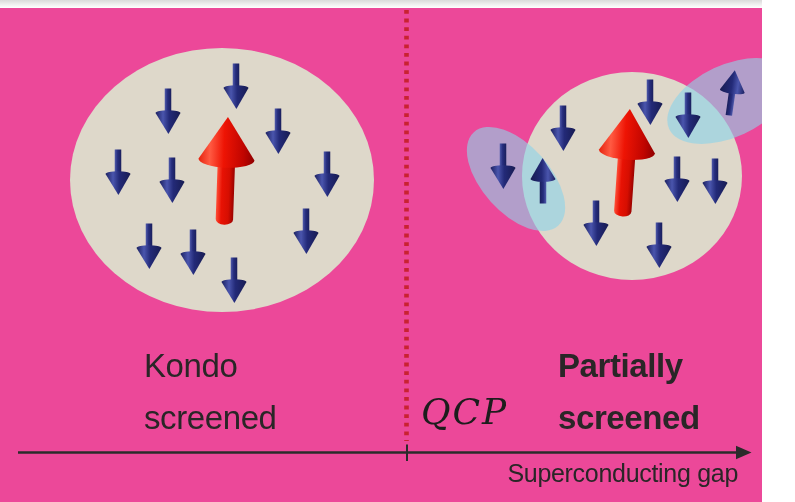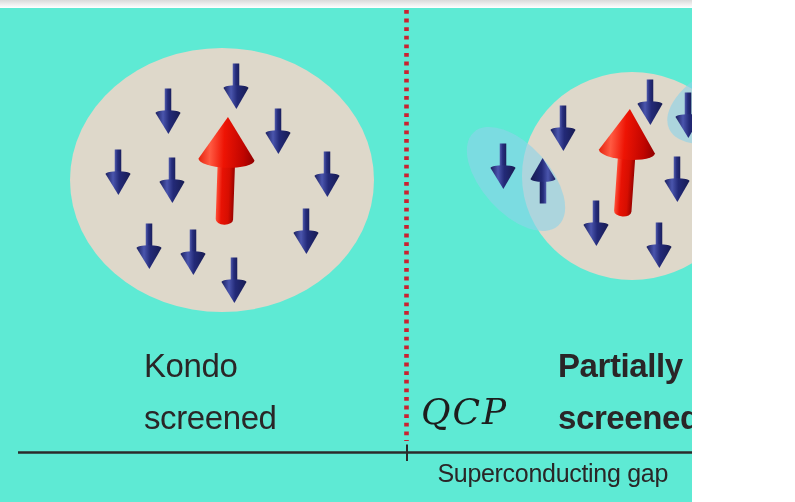--- a/index.html
+++ b/index.html
@@ -1,19 +1,19 @@
 <!DOCTYPE html>
 <html><head>
 <meta charset="utf-8">
 <style>
   html,body{margin:0;padding:0;background:#ffffff;}
   #stage{
     position:relative;
-    width:692px;height:502px;
-    background:#5eead4;
+    width:762px;height:502px;
+    background:#ec4899;
     overflow:hidden;
     font-family:"Liberation Sans", sans-serif;
   }
   #top-band{
     position:absolute;left:0;top:0;width:795px;height:8px;
     background:linear-gradient(180deg,#dadada 0%,#efefef 55%,#ffffff 100%);
   }
   #figure-svg{position:absolute;left:0;top:0;}
   .region-label{
     position:absolute;

